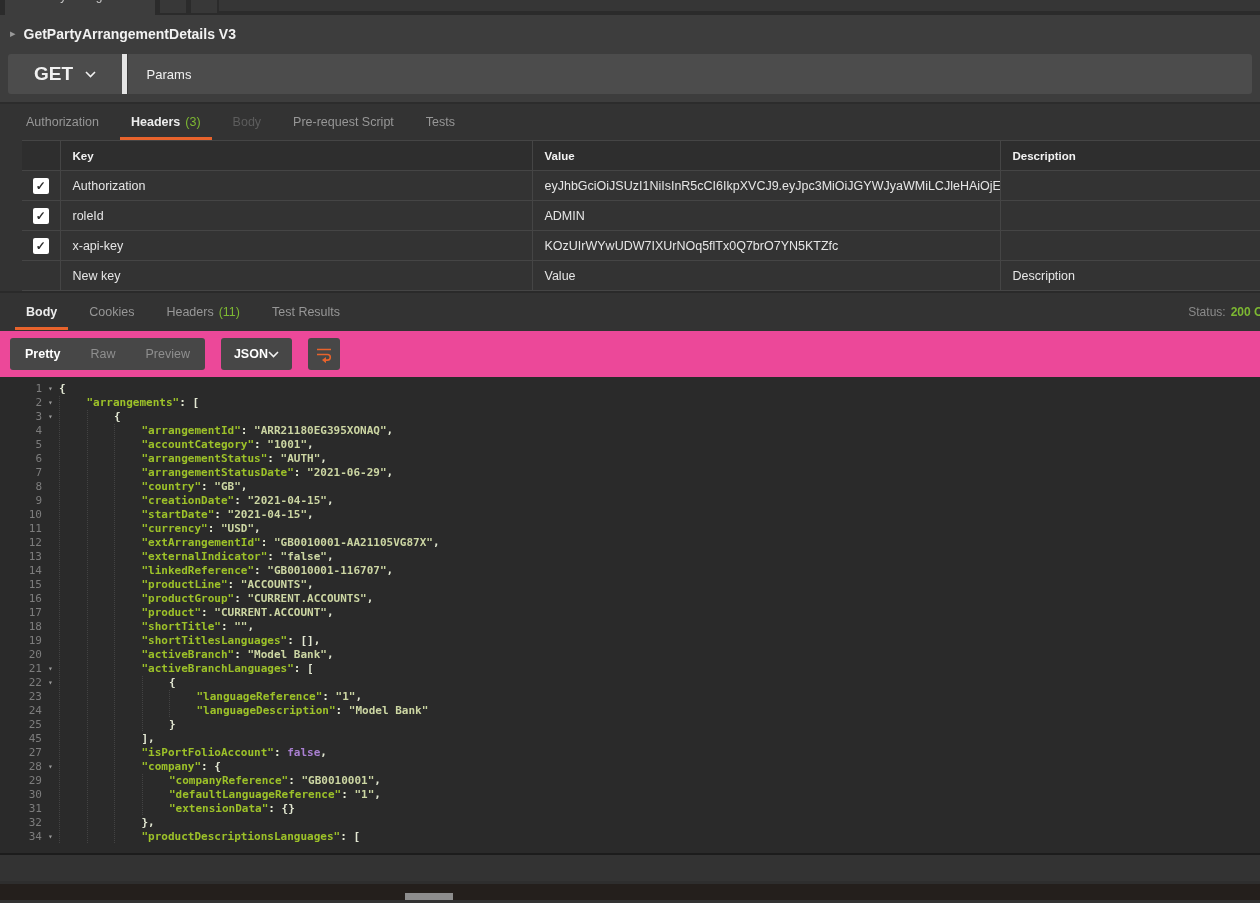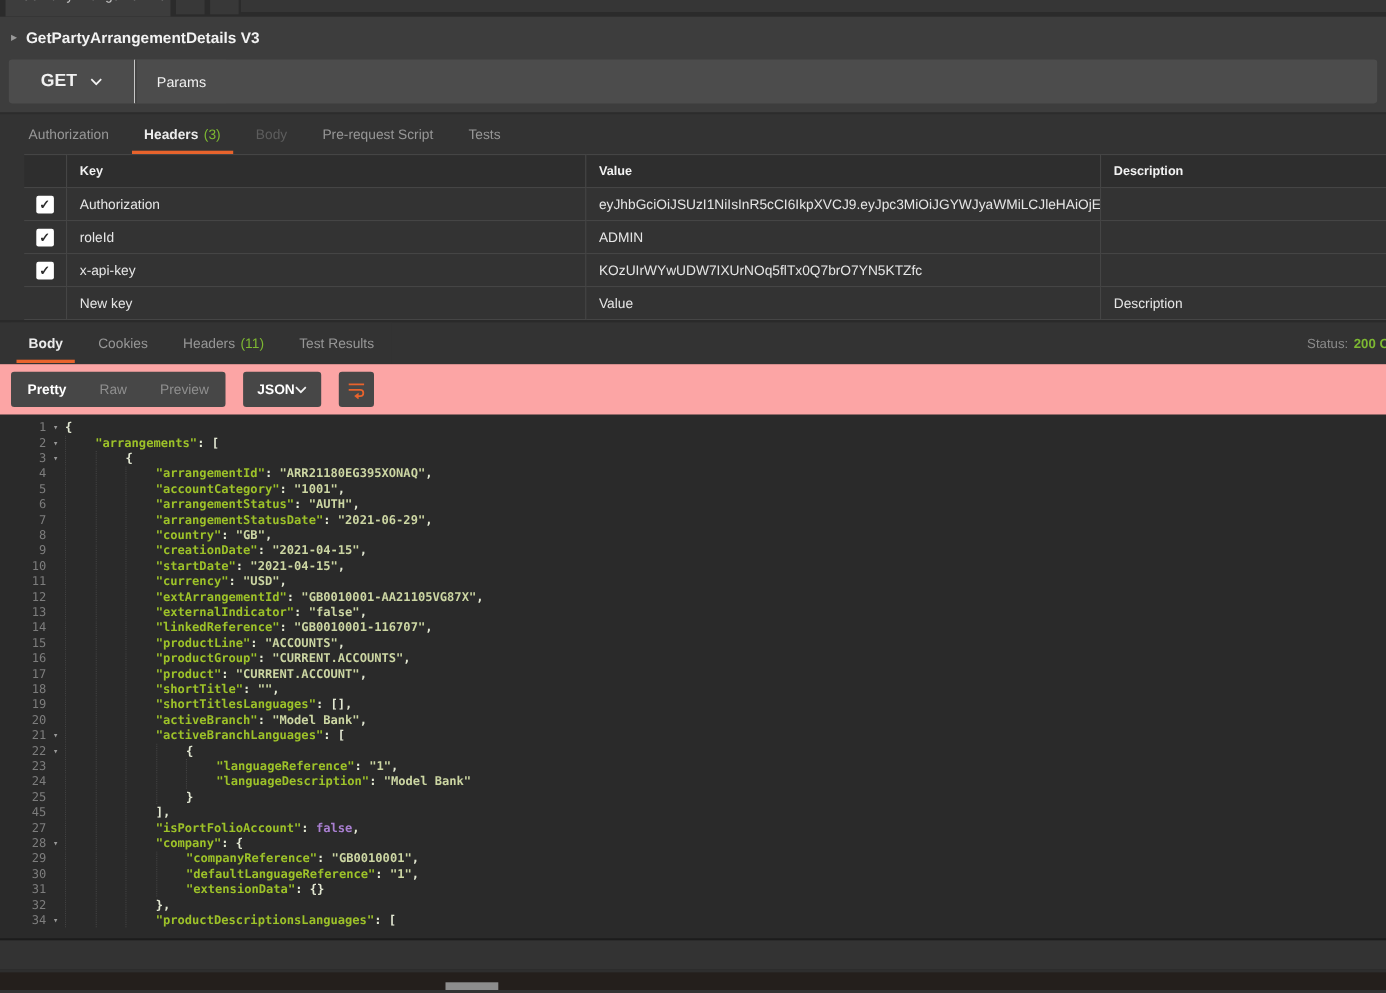--- a/index.html
+++ b/index.html
@@ -16,21 +16,21 @@
   .mini-sq.s1{left:160px}.mini-sq.s2{left:191px}
   .strip-rest{position:absolute;left:219px;right:0;top:0;height:11px;background:#363636;}
   
   .top-pane{background:#3d3d3d;border-bottom:2px solid #2c2c2c;}
   .title-row{height:37px;display:flex;align-items:center;padding-left:10px;gap:8px;}
   .title-chev{color:#9a9a9a;font-size:11px;}
   .req-title{color:#f2f2f2;font-weight:bold;font-size:14px;}
   .url-row{padding:2px 8px 8px 8px;}
   .url-bar{display:flex;height:40px;border-radius:3px;overflow:hidden;background:#4c4c4c;}
   .method-box{width:114px;flex:none;display:flex;align-items:center;justify-content:center;gap:12px;
-    color:#f1f1f1;font-weight:bold;font-size:16px;border-right:1px solid #e5e5e5;cursor:pointer;}
+    color:#f1f1f1;font-weight:bold;font-size:19px;border-right:5px solid #e5e5e5;cursor:pointer;}
   .chev-svg{width:11px;height:7px;}
   .url-input{flex:1;display:flex;align-items:center;background:#5d5d5d;padding-left:6px;
     font-size:12.5px;color:#ffffff;overflow:hidden;white-space:nowrap;}
   .url-sel{background:var(--url-selection);padding:3px 2px;}
   .params-btn{width:82px;flex:none;display:flex;align-items:center;justify-content:center;
     color:#f1f1f1;font-size:13px;border-left:1px solid #3a3a3a;background:#4c4c4c;cursor:pointer;}
   
   .tab-row{height:36px;background:#333333;display:flex;align-items:center;padding-left:10px;}
   .tab{position:relative;height:36px;display:flex;align-items:center;gap:5px;
     padding:0 16px;font-size:12.5px;color:#979797;cursor:pointer;white-space:nowrap;}
@@ -49,21 +49,21 @@
   .cb{display:inline-block;width:16px;height:16px;background:#ffffff;border-radius:2px;
     color:#2d2d2d;font-size:12px;line-height:16px;text-align:center;font-weight:bold;cursor:pointer;}
   .ph{color:#686868;}
   
   .resp-header{position:relative;height:38px;background:#333333;border-top:2px solid #2a2a2a;
     display:flex;align-items:center;padding-left:10px;overflow:hidden;}
   .status{position:absolute;right:-12px;top:0;height:38px;display:flex;align-items:center;
     font-size:12px;color:#8b8b8b;white-space:nowrap;}
   .status b{color:var(--count-green);margin-left:5px;font-size:12px;}
   
-  .view-row{height:46px;background:#fca5a5;display:flex;align-items:center;gap:16px;padding-left:10px;}
+  .view-row{height:46px;background:#ec4899;display:flex;align-items:center;gap:16px;padding-left:10px;}
   .view-group{display:flex;background:#474747;border-radius:3px;overflow:hidden;}
   .view-btn{padding:9px 15px;font-size:12.5px;color:#8f8f8f;cursor:pointer;}
   .view-btn.active{color:#ffffff;font-weight:bold;}
   .format-box{display:flex;align-items:center;background:#474747;border-radius:3px;
     padding:9px 13px;color:#ffffff;font-size:12.5px;font-weight:bold;cursor:pointer;}
   .wrap-btn{width:32px;height:32px;background:#474747;border-radius:3px;display:flex;
     align-items:center;justify-content:center;cursor:pointer;}
   
   .editor{height:471px;background:#2a2a2a;overflow:hidden;padding-top:5px;
     border-bottom:2px solid #1c1c1c;font-family:"DejaVu Sans Mono",monospace;

